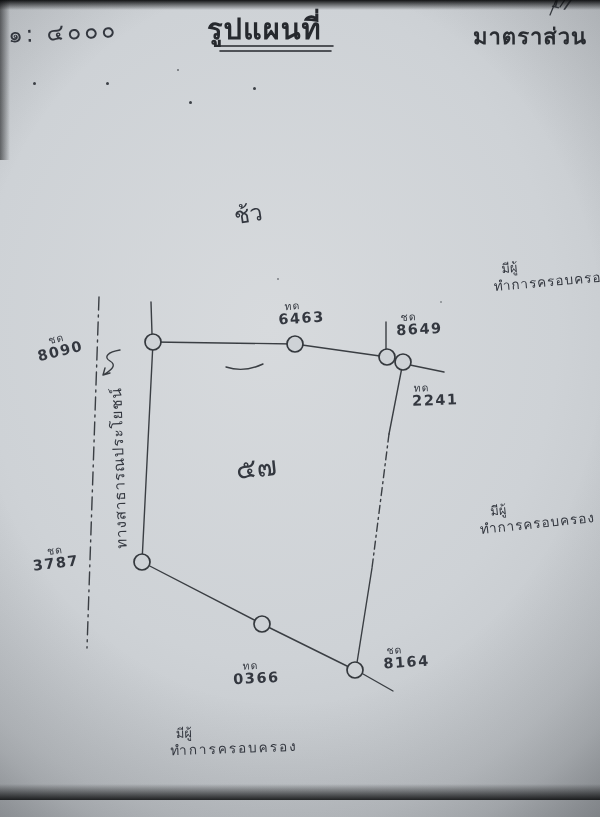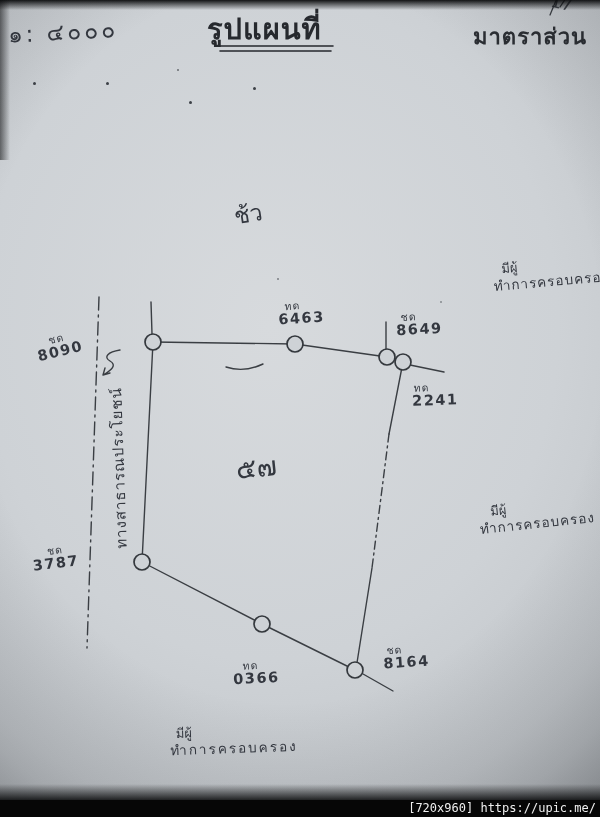--- a/index.html
+++ b/index.html
@@ -135,17 +135,14 @@
   </div>
   <div class="lbl hand note" style="left:170px;top:724px;transform:rotate(-2deg);">
     <span class="l1" style="margin-left:6px;">มีผู้</span>
     <span class="l2" style="letter-spacing:2px;">ทำการครอบครอง</span>
   </div>
 
   <div class="edge-top"></div>
   <div class="edge-left"></div>
   <div class="vignette"></div>
   <div class="bottom-shadow"></div>
-  <div class="wm-bar">
-    <span>[720x960] https://upic.me/</span>
-  </div>
 
 </div>
 
 </body></html>

